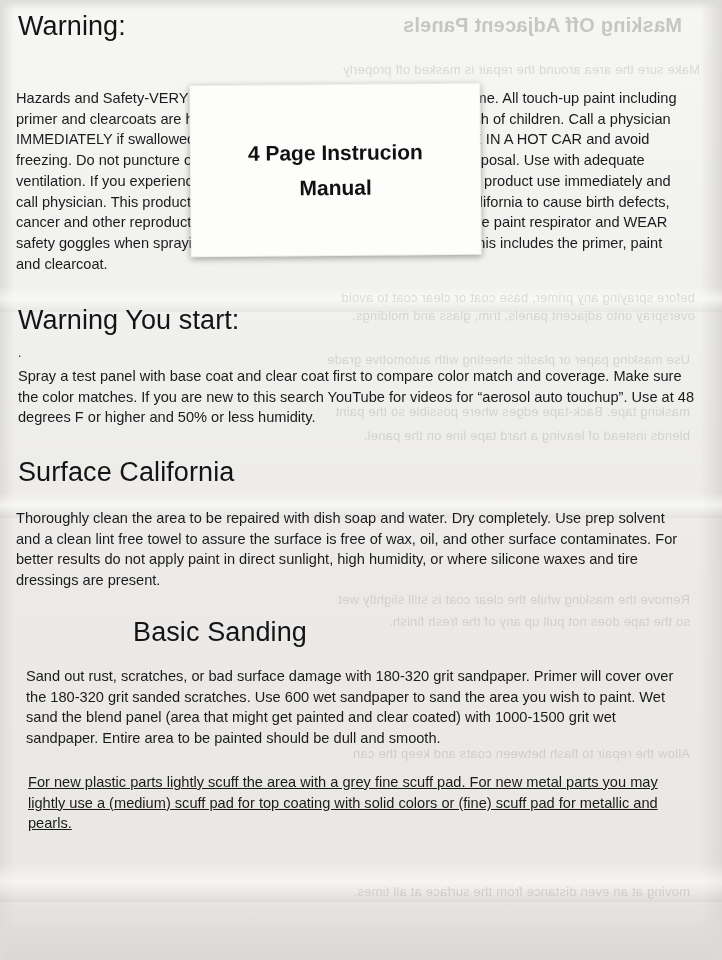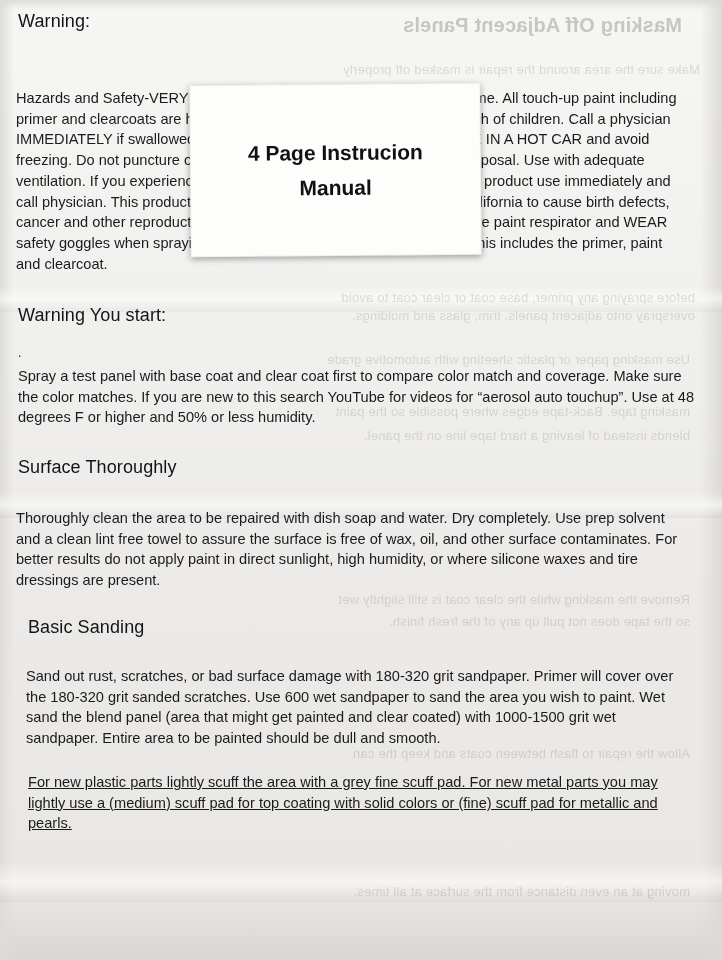--- a/index.html
+++ b/index.html
@@ -66,21 +66,21 @@
   #content {
     position: absolute;
     left: 0;
     top: 0;
     width: 722px;
   }
 
   h1.section {
     margin: 0;
     font-weight: 400;
-    font-size: 18px;
+    font-size: 27px;
     line-height: 1.1;
     color: #141414;
     letter-spacing: 0.1px;
   }
 
   p.body {
     margin: 0;
     font-size: 14.6px;
     line-height: 1.42;
     color: #1b1b1b;
@@ -141,24 +141,24 @@
 
 <div id="content">
 
   <h1 class="section blk" style="left:18px; top:12px; width:400px;">Warning:</h1>
   <p class="body blk" style="left:16px; top:88px; width:672px;">Hazards and Safety-VERY FLAMMABLE. Keep away from heat and flame. All touch-up paint including primer and clearcoats are harmful or fatal if swallowed. Keep out of reach of children. Call a physician IMMEDIATELY if swallowed. Store between 50F-120F. DO NOT STORE IN A HOT CAR and avoid freezing. Do not puncture or incinerate. Check local codes for proper disposal. Use with adequate ventilation. If you experience eye watering, headaches or dizziness stop product use immediately and call physician. This product contains chemicals known to the state of California to cause birth defects, cancer and other reproductive harm. It is recommended to wear an active paint respirator and WEAR safety goggles when spraying to avoid getting paint mist in your eyes. This includes the primer, paint and clearcoat.</p>
 
   <h1 class="section blk" style="left:18px; top:306px; width:400px;">Warning You start:</h1>
   <p class="body blk" style="left:18px; top:345px; width:672px; font-size:12px;">.</p>
   <p class="body blk" style="left:18px; top:366px; width:676px;">Spray a test panel with base coat and clear coat first to compare color match and coverage. Make sure the color matches.  If you are new to this search YouTube for videos for “aerosol auto touchup”.  Use at 48 degrees F or higher and 50% or less humidity.</p>
 
-  <h1 class="section blk" style="left:18px; top:458px; width:400px;">Surface Thoroughly</h1>
+  <h1 class="section blk" style="left:18px; top:458px; width:400px;">Surface California</h1>
   <p class="body blk" style="left:16px; top:508px; width:676px;">Thoroughly clean the area to be repaired with dish soap and water.  Dry completely. Use prep solvent and a clean lint free towel to assure the surface is free of wax, oil, and other surface contaminates. For better results do not apply paint in direct sunlight, high humidity, or where silicone waxes and tire dressings are present.</p>
 
-  <h1 class="section blk" style="left:28px; top:618px; width:400px;">Basic Sanding</h1>
+  <h1 class="section blk" style="left:20px; top:618px; width:400px;text-align:center;">Basic Sanding</h1>
   <p class="body blk" style="left:26px; top:666px; width:664px;">Sand out rust, scratches, or bad surface damage with 180-320 grit sandpaper. Primer will cover over the 180-320 grit sanded scratches. Use 600 wet sandpaper to sand the area you wish to paint. Wet sand the blend panel (area that might get painted and clear coated) with 1000-1500 grit wet sandpaper. Entire area to be painted should be dull and smooth.</p>
   <p class="body blk" style="left:28px; top:772px; width:652px;text-decoration:underline;">For new plastic parts lightly scuff the area with a grey fine scuff pad. For new metal parts you may lightly use a (medium) scuff pad for top coating with solid colors or (fine) scuff pad for metallic and pearls.</p>
 </div>
 
 <div id="note">
   <div class="ln">4 Page Instrucion</div>
   <div class="ln second">Manual</div>
 </div>
 
 </body></html>

